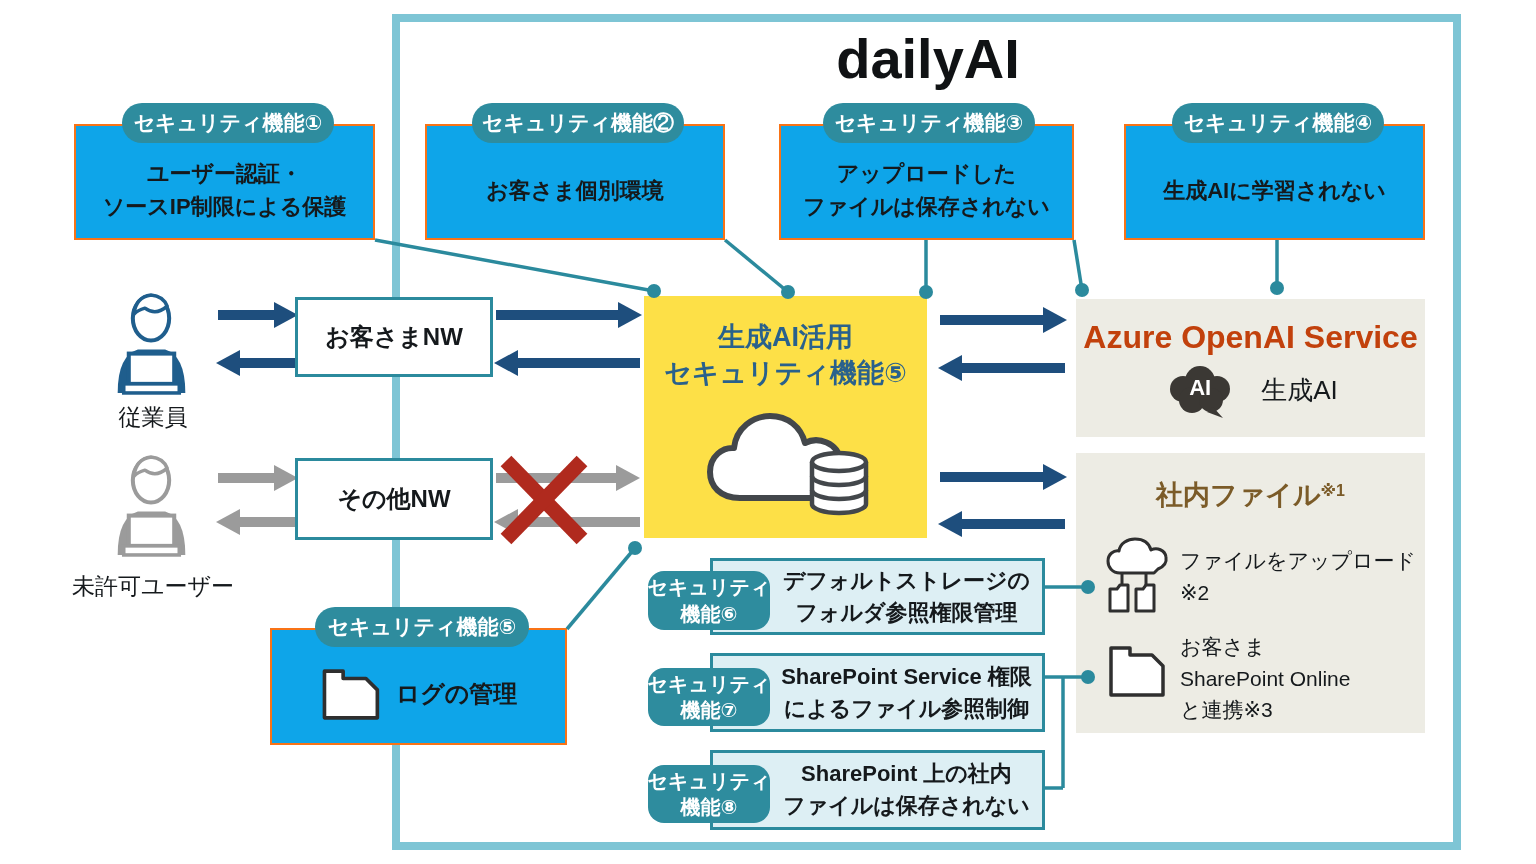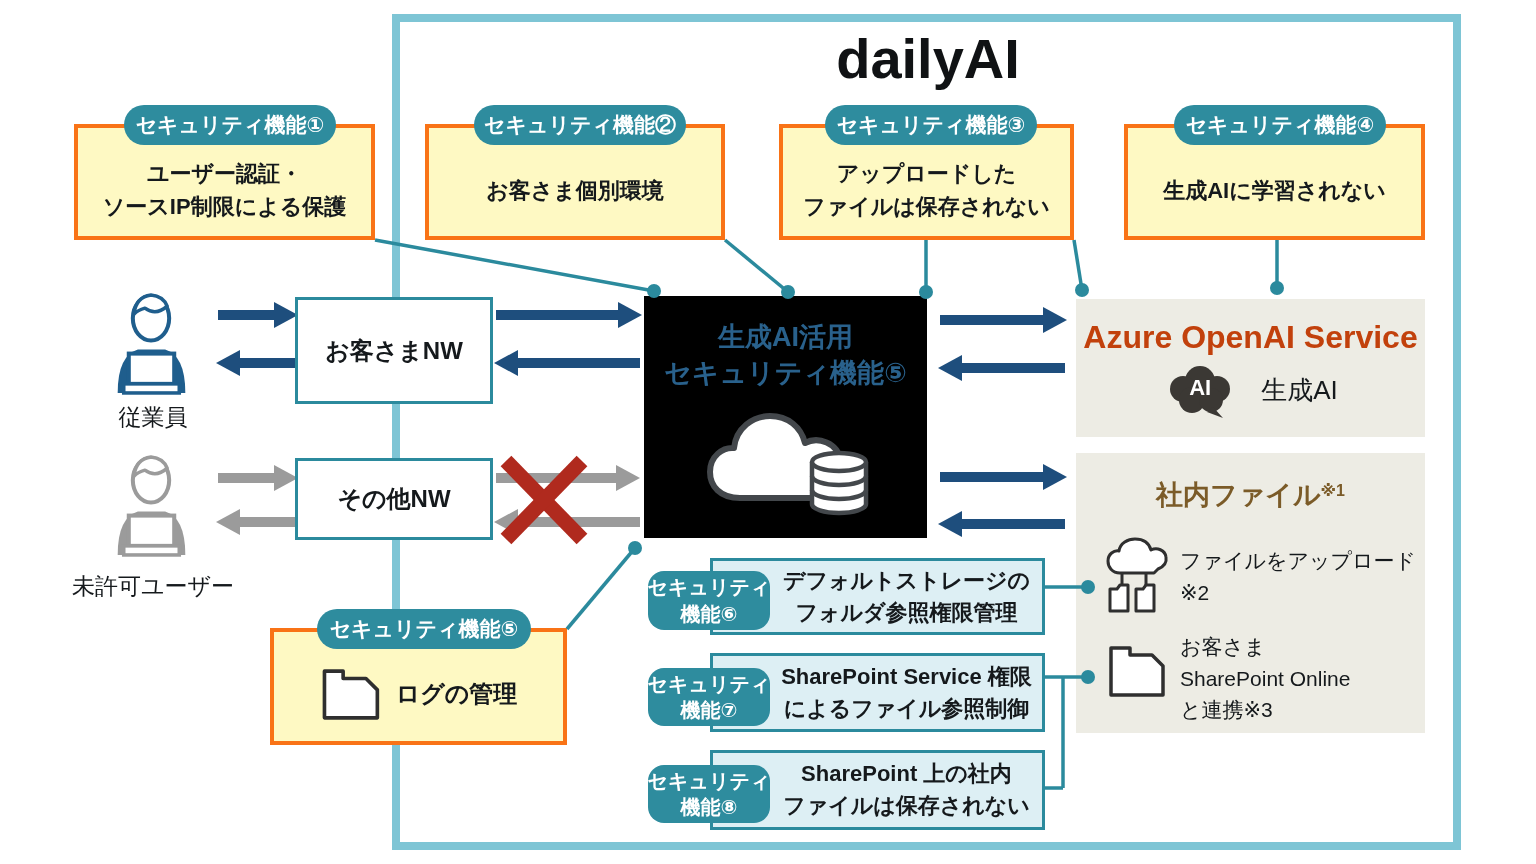--- a/index.html
+++ b/index.html
@@ -4,31 +4,31 @@
 <style>
   html,body{margin:0;padding:0;background:#fff;}
   .canvas{position:relative;width:1536px;height:864px;background:#ffffff;
           font-family:"Liberation Sans","DejaVu Sans",sans-serif;overflow:hidden;}
   .abs{position:absolute;box-sizing:border-box;}
   svg.layer{position:absolute;left:0;top:0;pointer-events:none;}
   .under{z-index:0;}
   .mid{z-index:1;}
   .over{z-index:2;}
   .title{font-size:56px;font-weight:700;color:#101214;text-align:center;letter-spacing:0px;}
-  .callout{background:#fef9c3;border:4px solid #f97316;}
+  .callout{background:#0ea5e9;border:2px solid #f97316;}
   .callout .txt{display:flex;flex-direction:column;justify-content:center;align-items:center;
                 height:100%;padding-top:16px;font-weight:700;font-size:22px;line-height:1.5;
                 color:#15191c;text-align:center;box-sizing:border-box;}
   .pill{position:absolute;background:#2e8c9e;color:#ffffff;display:flex;align-items:center;
         justify-content:center;font-weight:700;white-space:nowrap;z-index:3;}
   .pill.single{font-size:21px;border-radius:24px;}
   .pill.double{flex-direction:column;font-size:20px;line-height:1.32;border-radius:16px;}
   .nw{background:#ffffff;border:3px solid #2b8a9d;display:flex;align-items:center;
       justify-content:center;font-size:24px;font-weight:700;color:#15191c;}
-  .panel-blue{background:#000000;}
+  .panel-blue{background:#fde047;}
   .panel-beige{background:#edece4;}
   .plat-title{font-size:27px;font-weight:700;color:#29618c;text-align:center;line-height:1.32;}
   .azure-title{font-size:32px;font-weight:700;color:#c2410c;text-align:center;}
   .genai-row{display:flex;align-items:center;justify-content:center;gap:24px;}
   .genai-label{font-size:26px;font-weight:500;color:#15191c;}
   .files-title{font-size:27px;font-weight:700;color:#7b5b28;text-align:center;}
   .files-note{font-size:16px;font-weight:700;color:#7b5b28;vertical-align:8px;}
   .files-text{font-size:21px;font-weight:500;color:#15191c;line-height:1.5;}
   .feat{background:#ddeff4;border:3px solid #2b8a9d;}
   .feat .txt{display:flex;flex-direction:column;justify-content:center;align-items:center;
@@ -137,21 +137,21 @@
 
   <svg class="abs mid" style="left:103px;top:453px;" width="97" height="106" viewBox="0 0 95 105">
     <ellipse cx="47" cy="27" rx="18" ry="22" fill="#fff" stroke="#9b9b9b" stroke-width="4"></ellipse>
     <path d="M30,23 Q32,6 47,4 Q59,5 63,15 Q52,25 41,17 Q34,19 30,23 Z" fill="#fff" stroke="#9b9b9b" stroke-width="3.5" stroke-linejoin="round"></path>
     <path d="M14,101 Q14,64 34,58 L61,58 Q81,64 81,101 Z" fill="#9b9b9b"></path>
     <rect x="25" y="62" width="45" height="30" fill="#fff" stroke="#9b9b9b" stroke-width="4"></rect>
     <rect x="20" y="92" width="55" height="9" fill="#fff" stroke="#9b9b9b" stroke-width="3.5"></rect>
   </svg>
   <div class="abs mid actor-label" style="left:63px;top:571px;width:180px;">未許可ユーザー</div>
 
-  <div class="abs mid nw" style="left:295px;top:297px;width:198px;height:107px;">
+  <div class="abs mid nw" style="left:295px;top:297px;width:198px;height:80px;">
     <span>お客さまNW</span>
   </div>
   <div class="abs mid nw" style="left:295px;top:458px;width:198px;height:82px;">
     <span>その他NW</span>
   </div>
 
   <div class="abs mid panel-blue" style="left:644px;top:296px;width:283px;height:242px;">
     <div class="plat-title abs" style="left:0;top:24px;width:100%;">
       <div>生成AI活用</div>
       <div>セキュリティ機能⑤</div>

